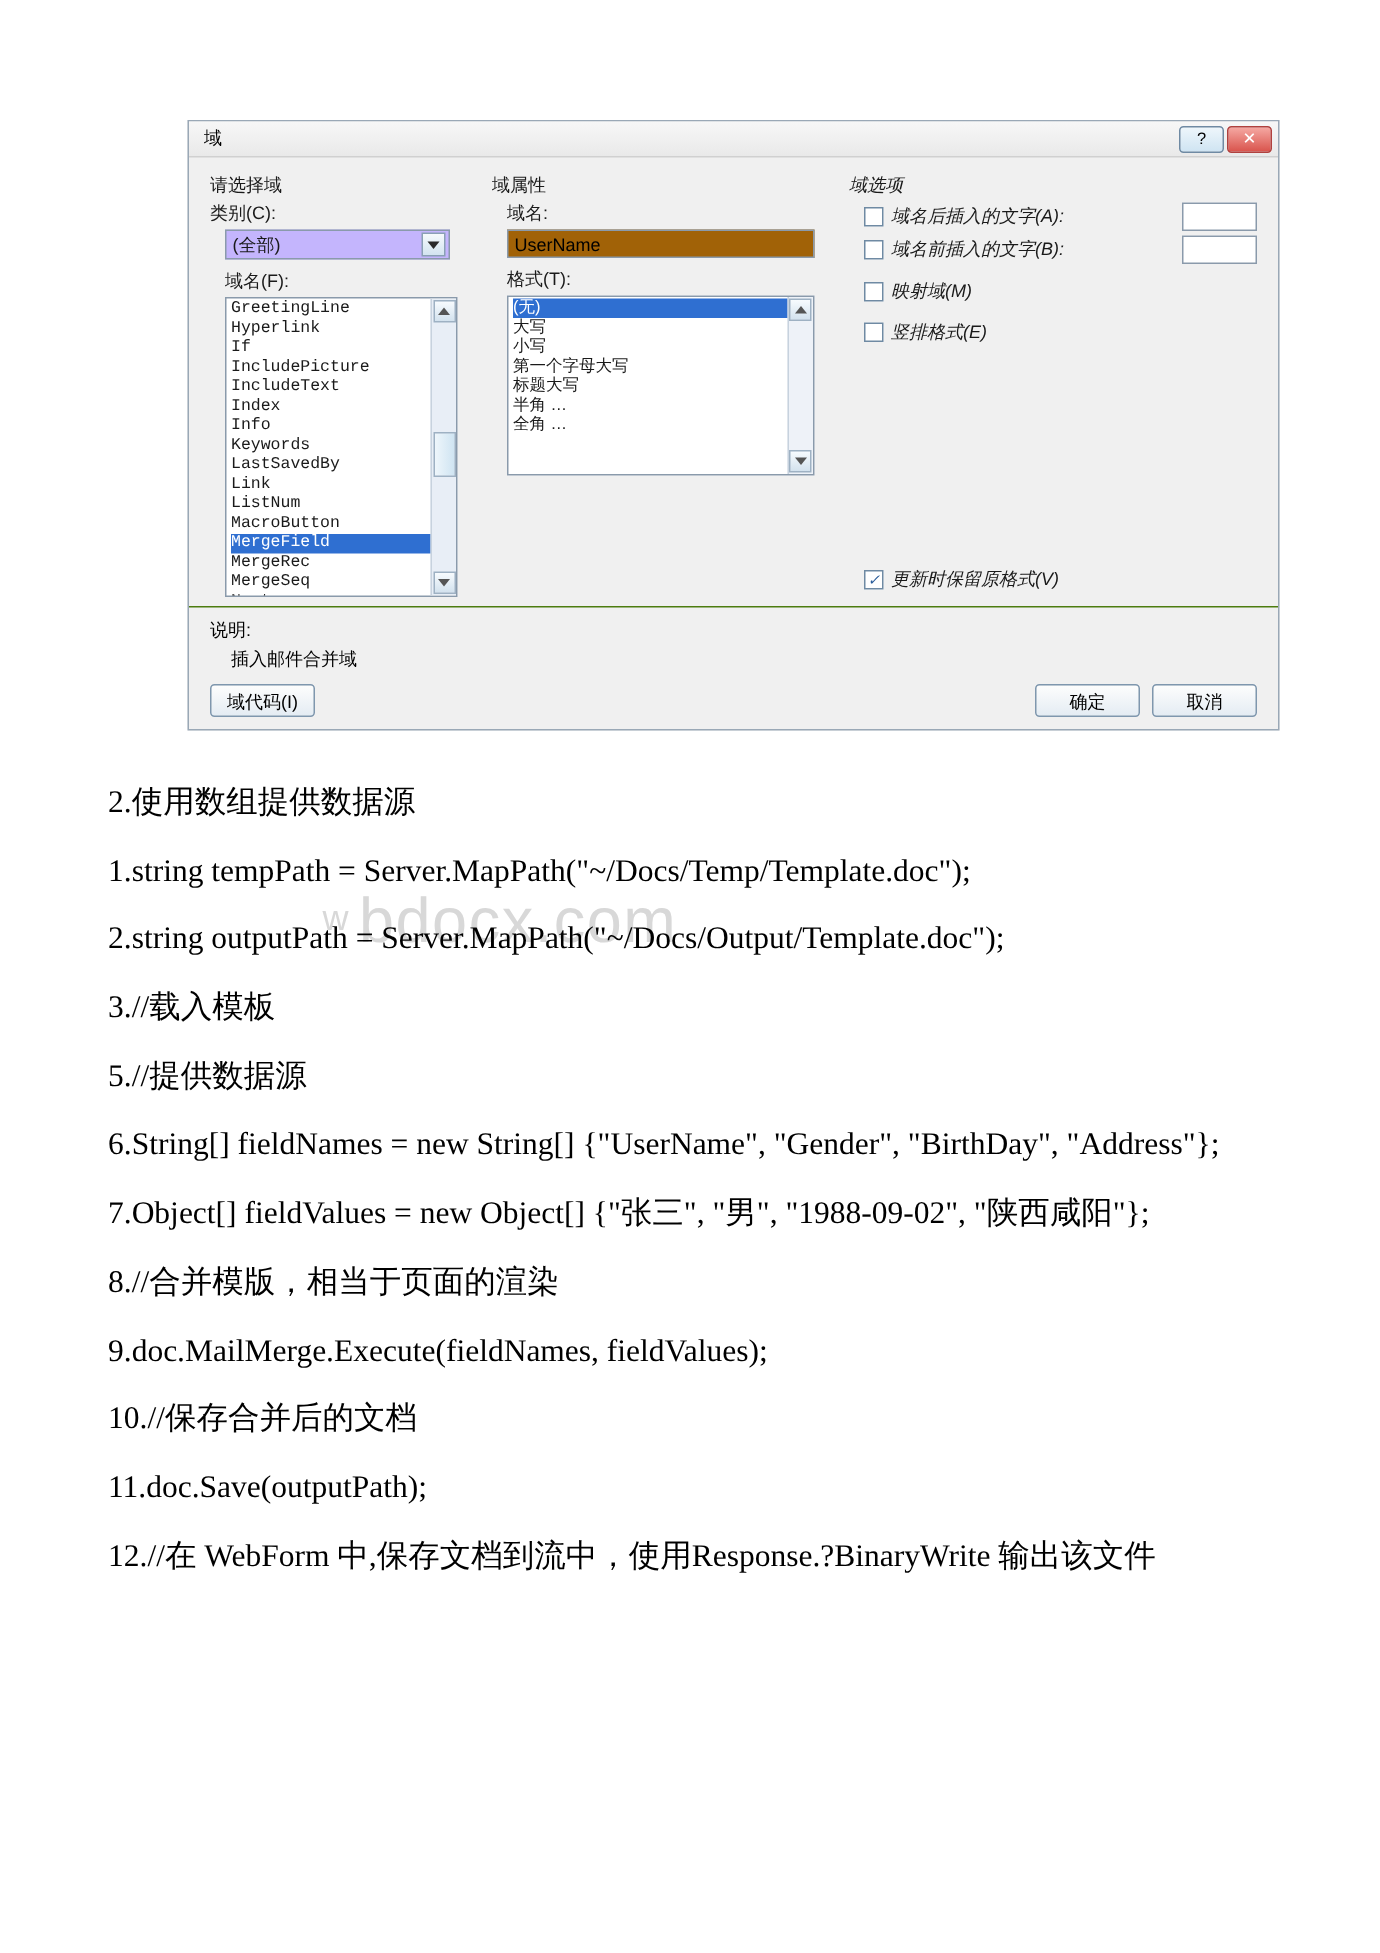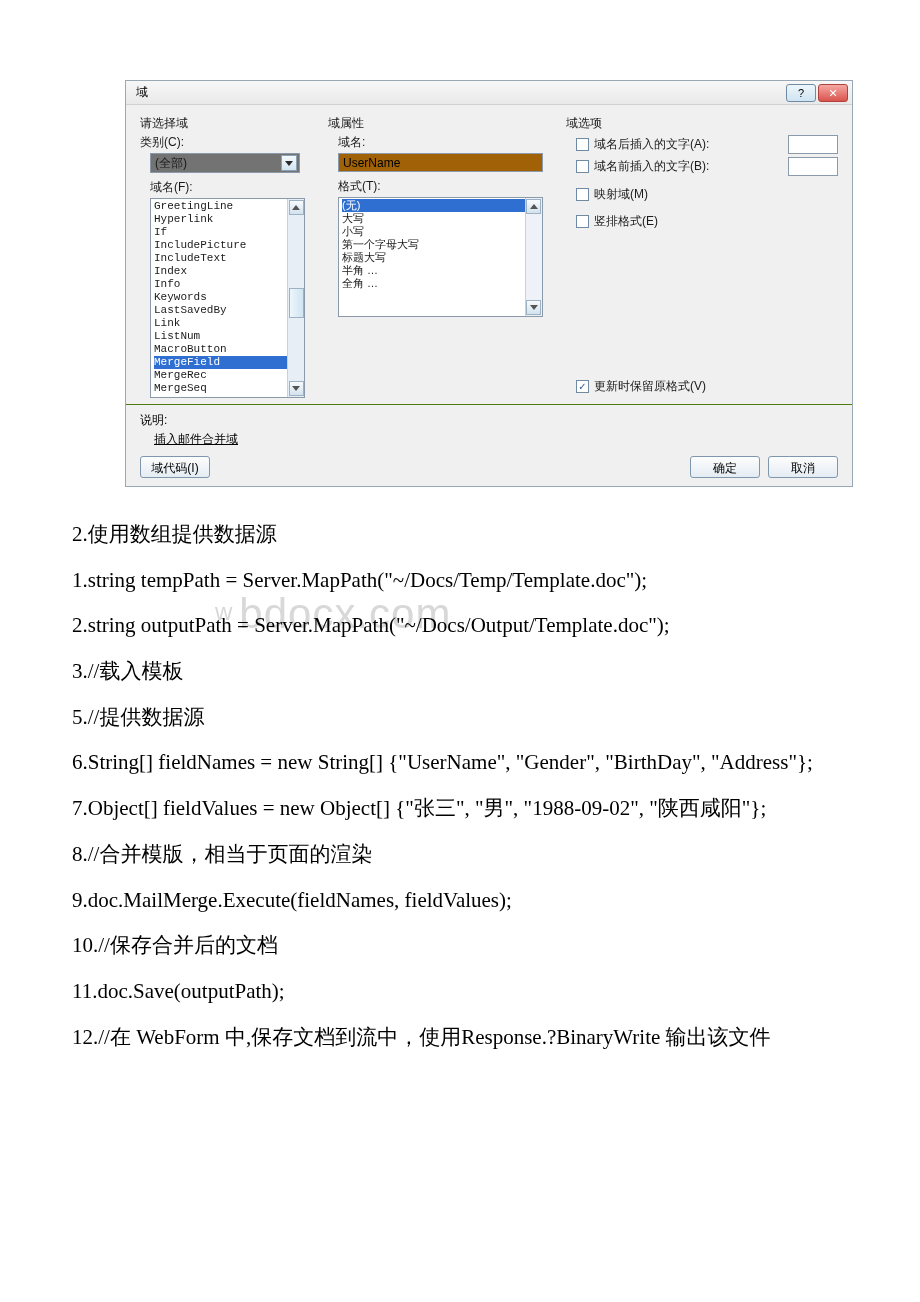--- a/index.html
+++ b/index.html
@@ -49,26 +49,26 @@
   .dlgbody {
     display: flex;
     gap: 18px;
     padding: 8px 14px 6px 14px;
     font-family: "SimSun","Microsoft YaHei", sans-serif;
     font-size: 12px;
     color: #1a1a1a;
   }
   .col1 { width: 170px; }
   .col2 { width: 220px; }
-  .col3 { flex: 1; }
+  .col3 { flex: 1; font-style: italic; }
   .lbl { margin: 2px 0 2px 0; }
   .dropdown {
     width: 150px; height: 20px;
     border: 1px solid #8a9aab;
-    background: #737373;
+    background: #c4b5fd;
     display: flex; align-items: center;
     padding: 0 2px 0 4px;
     font-size: 12px;
   }
   .dropdown .arrow {
     margin-left:auto;
     width:16px;height:16px;
     border:1px solid #8aa0b5;
     background:linear-gradient(#f5f9fc,#d3e4f0);
     display:flex;align-items:center;justify-content:center;
@@ -118,21 +118,21 @@
   .check .box{width:13px;height:13px;border:1px solid #6f8aa3;background:#fff;display:flex;align-items:center;justify-content:center;font-size:10px;color:#2a5c9a;}
   .miniinput{width:50px;height:19px;border:1px solid #8a9aab;background:#fff;margin-left:auto;}
 
   .footer {
     border-top: 1px solid #4d7c0f;
     padding: 5px 14px 8px 14px;
     font-size: 12px;
     font-family: "SimSun", sans-serif;
   }
   .desc { margin: 2px 0 2px 0; }
-  .descval { margin: 2px 0 8px 14px; text-decoration: underline; }
+  .descval { margin: 2px 0 8px 14px; }
   .btnrow { display:flex; }
   .winbtn {
     display:inline-block; min-width:70px; height:22px;
     border:1px solid #7f97ae; border-radius:3px;
     background:linear-gradient(#fdfdfd,#e4ecf3);
     font-size:12px; padding:3px 10px 0 10px; text-align:center;
     font-family:"SimSun",sans-serif;
   }
   .btnrow .spacer{flex:1;}
 

